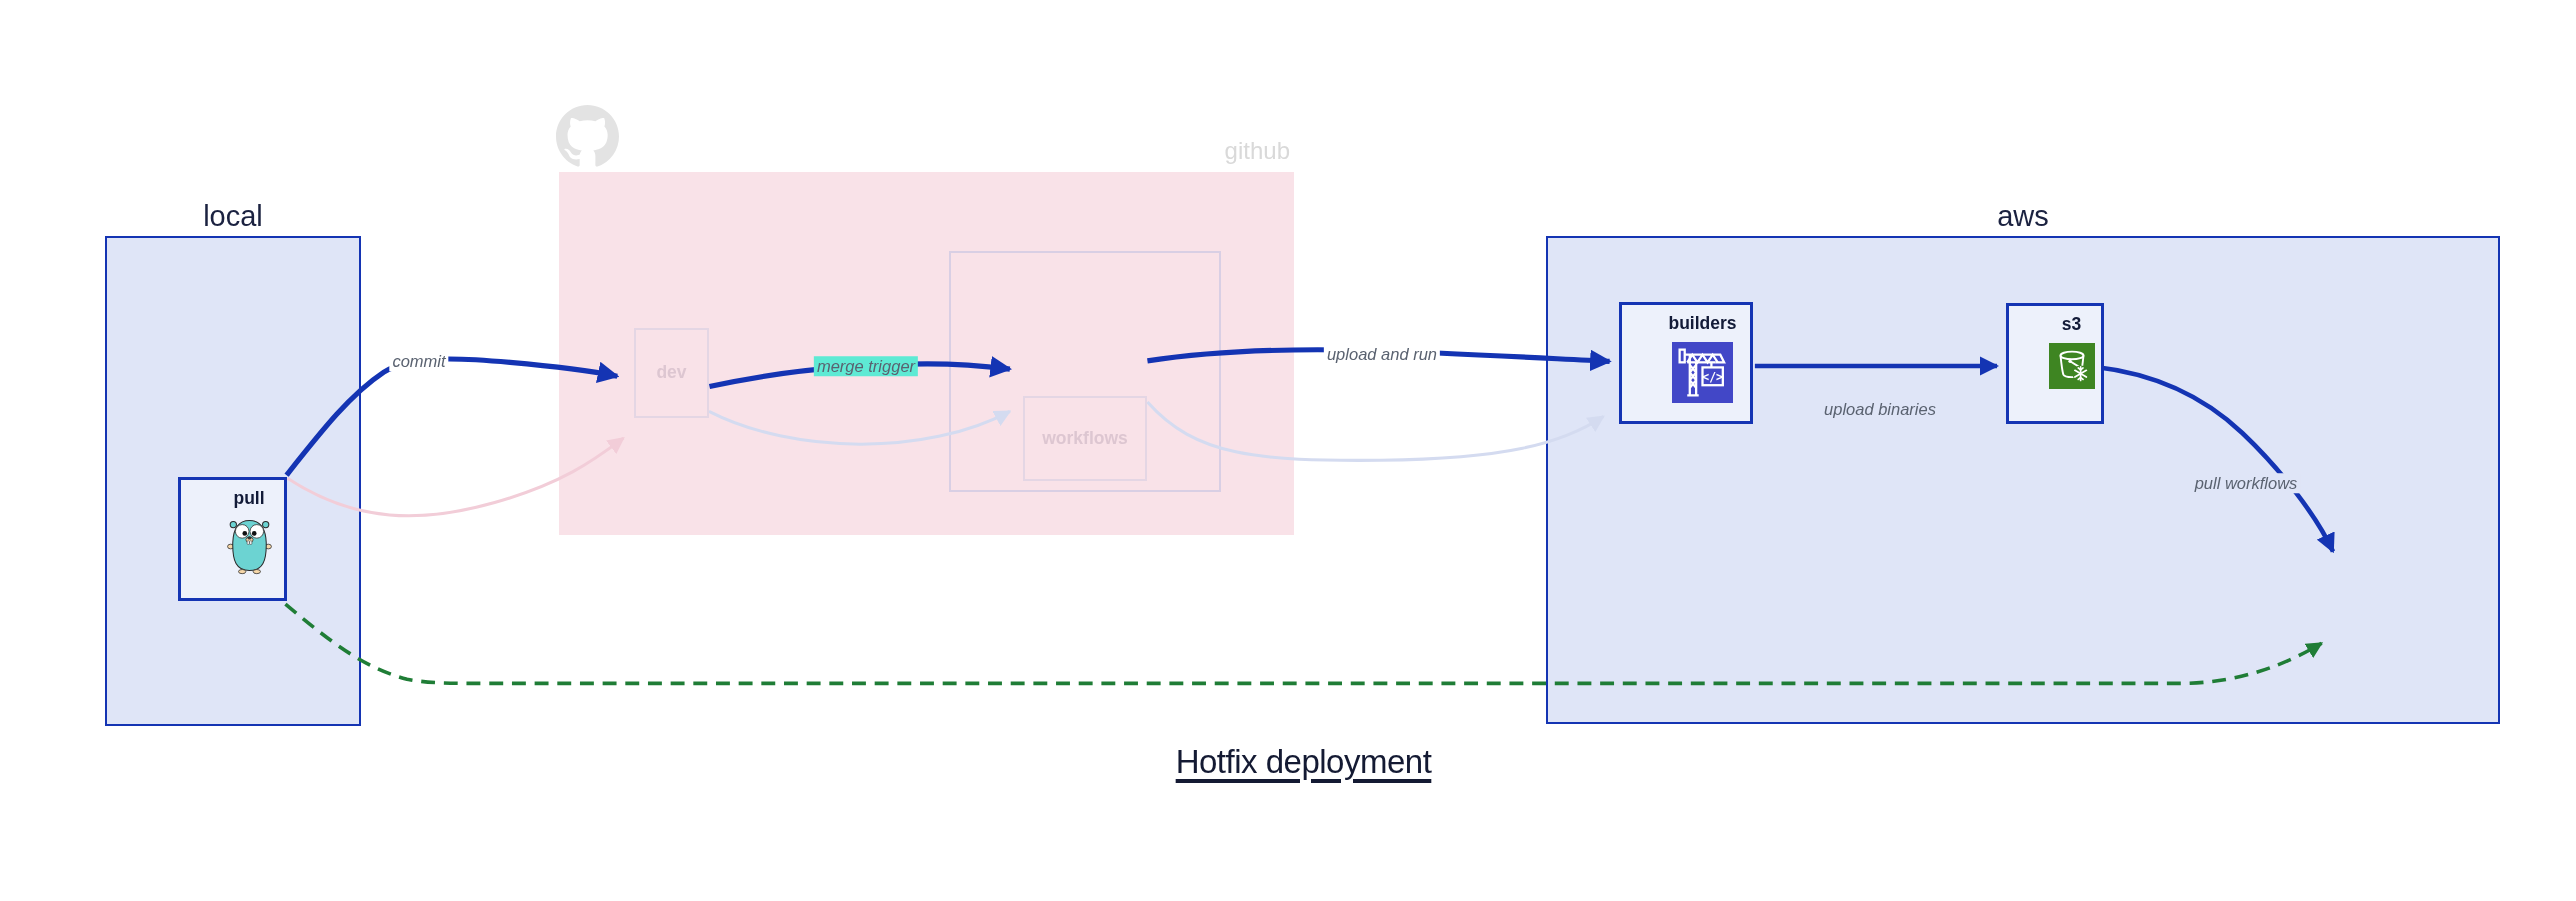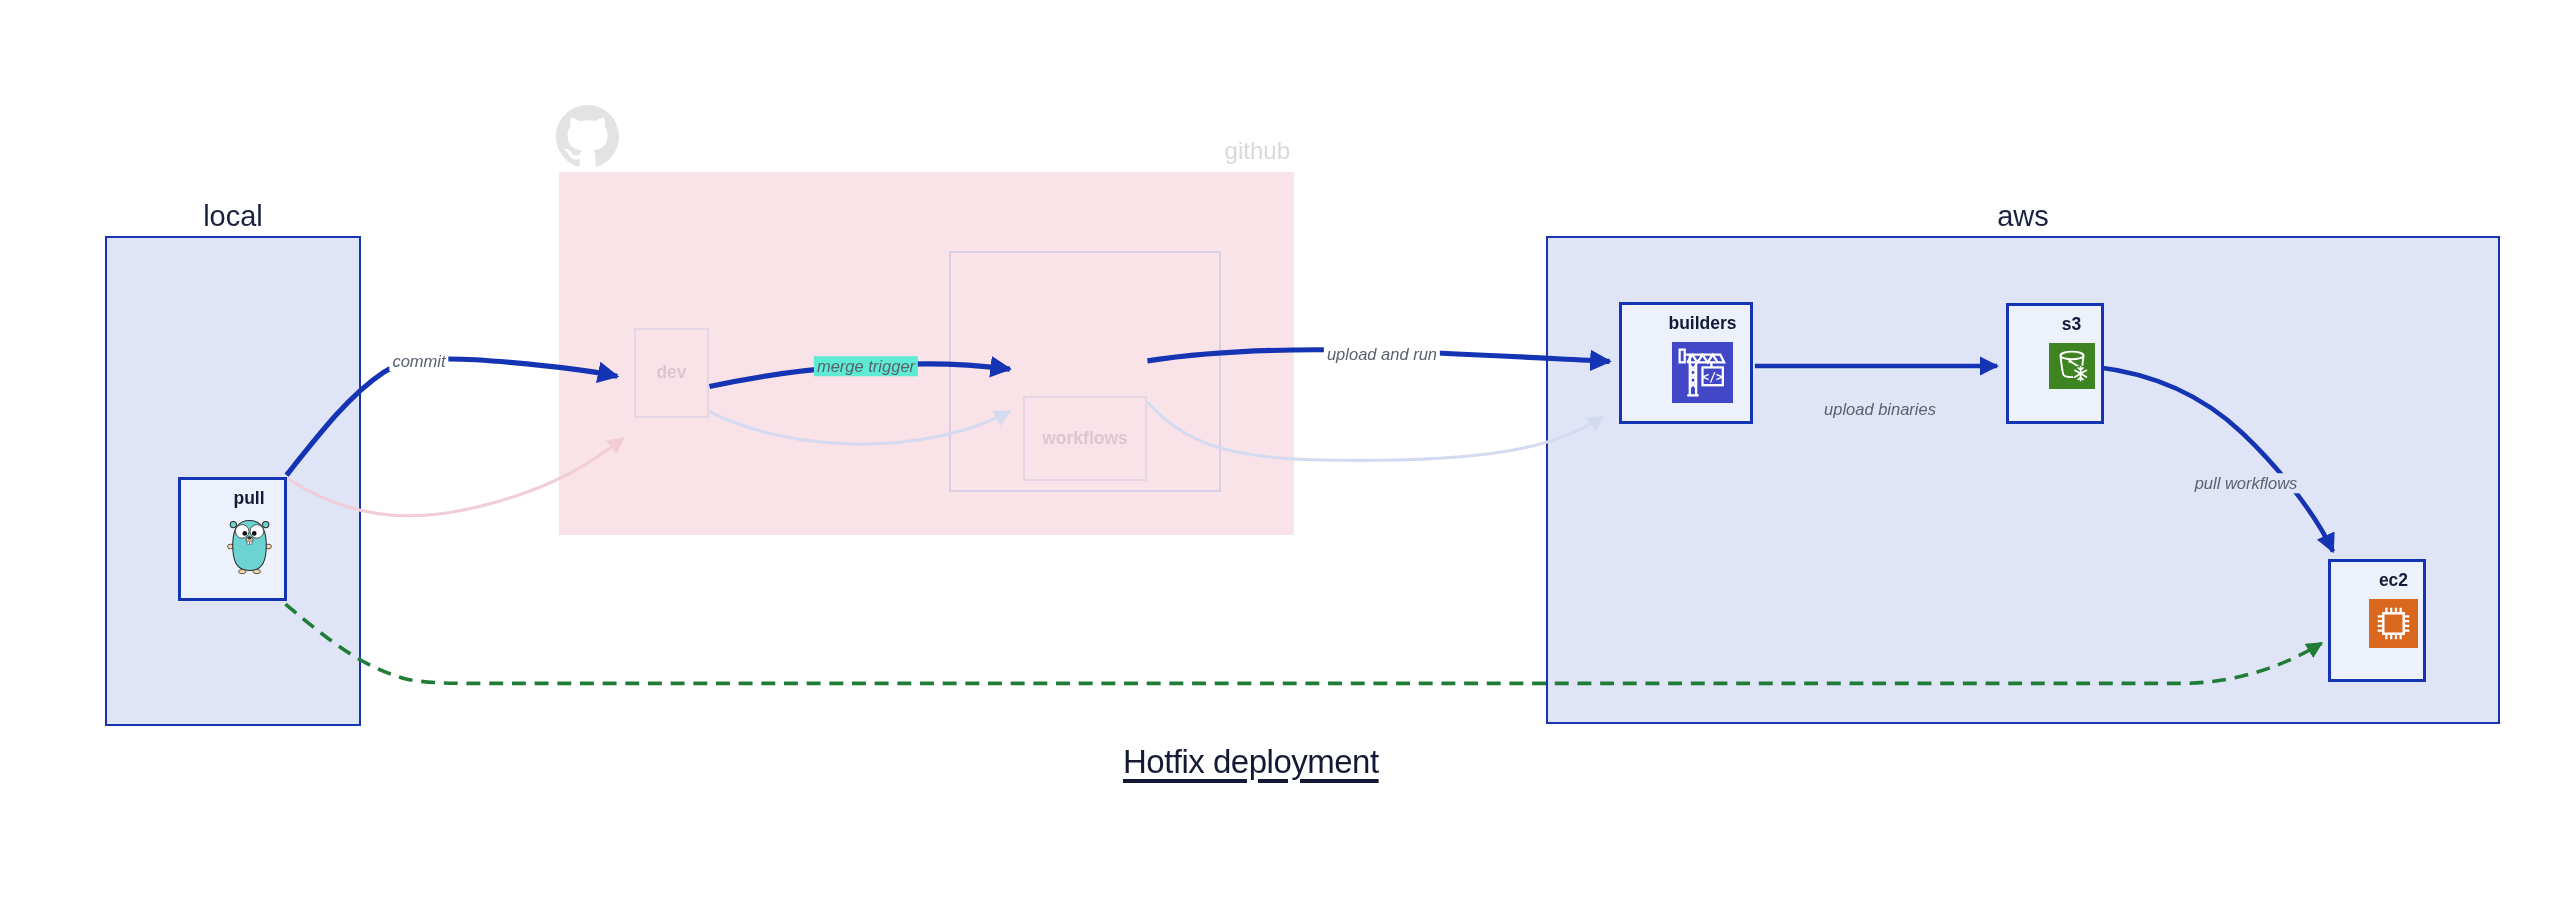--- a/index.html
+++ b/index.html
@@ -24,21 +24,21 @@
   
   .edge-label{
     position:absolute;transform:translate(-50%,-50%);
     font-size:16.5px;font-style:italic;color:#5a6270;line-height:1;
     padding:1.5px 3.1px;white-space:nowrap;z-index:4;
   }
   .bg-white{background:#ffffff;}
   .bg-pink{background:#5eead4;}
   .bg-blue{background:#dfe5f7;margin-top:43px;}
   .title{
-    position:absolute;left:1123px;top:743px;width:361px;text-align:left;
+    position:absolute;left:1123px;top:743px;width:361px;text-align:center;
     font-size:33px;color:#141a33;letter-spacing:-0.5px;
     text-decoration:underline;text-decoration-thickness:3.6px;text-underline-offset:6.2px;
     z-index:4;
   }
   svg.edges{position:absolute;left:0;top:0;z-index:2;}
   .layer-regions{z-index:1;}
   .layer-nodes{z-index:3;}
 </style>
 </head>
 <body>
@@ -169,32 +169,17 @@
           <path d="M33,25 V39"></path>
           <path d="M27,28.5 L39,35.5"></path>
           <path d="M39,28.5 L27,35.5"></path>
           <path d="M30.5,26 L33,28 L35.5,26"></path>
           <path d="M30.5,38 L33,36 L35.5,38"></path>
         </g>
       </svg>
     </span>
   </div>
 
-  <div class="abs layer-nodes node" style="left:2328px;top:559px;width:98px;height:123px;">
-    <div class="node-title">ec2</div>
-    <span class="icon-wrap">
-      <svg width="49" height="49" viewBox="0 0 48 48">
-        <rect x="0" y="0" width="48" height="48" fill="#d9671d"></rect>
-        <rect x="14" y="14" width="20" height="20" fill="none" stroke="#ffffff" stroke-width="2.4"></rect>
-        <g stroke="#ffffff" stroke-width="2.2">
-          <path d="M17,8.5 V13 M21.7,8.5 V13 M26.4,8.5 V13 M31,8.5 V13"></path>
-          <path d="M17,35 V39.5 M21.7,35 V39.5 M26.4,35 V39.5 M31,35 V39.5"></path>
-          <path d="M8.5,17 H13 M8.5,21.7 H13 M8.5,26.4 H13 M8.5,31 H13"></path>
-          <path d="M35,17 H39.5 M35,21.7 H39.5 M35,26.4 H39.5 M35,31 H39.5"></path>
-        </g>
-      </svg>
-    </span>
-  </div>
 
   <div class="title">Hotfix deployment</div>
 
 </div>
 
 
 </body></html>

